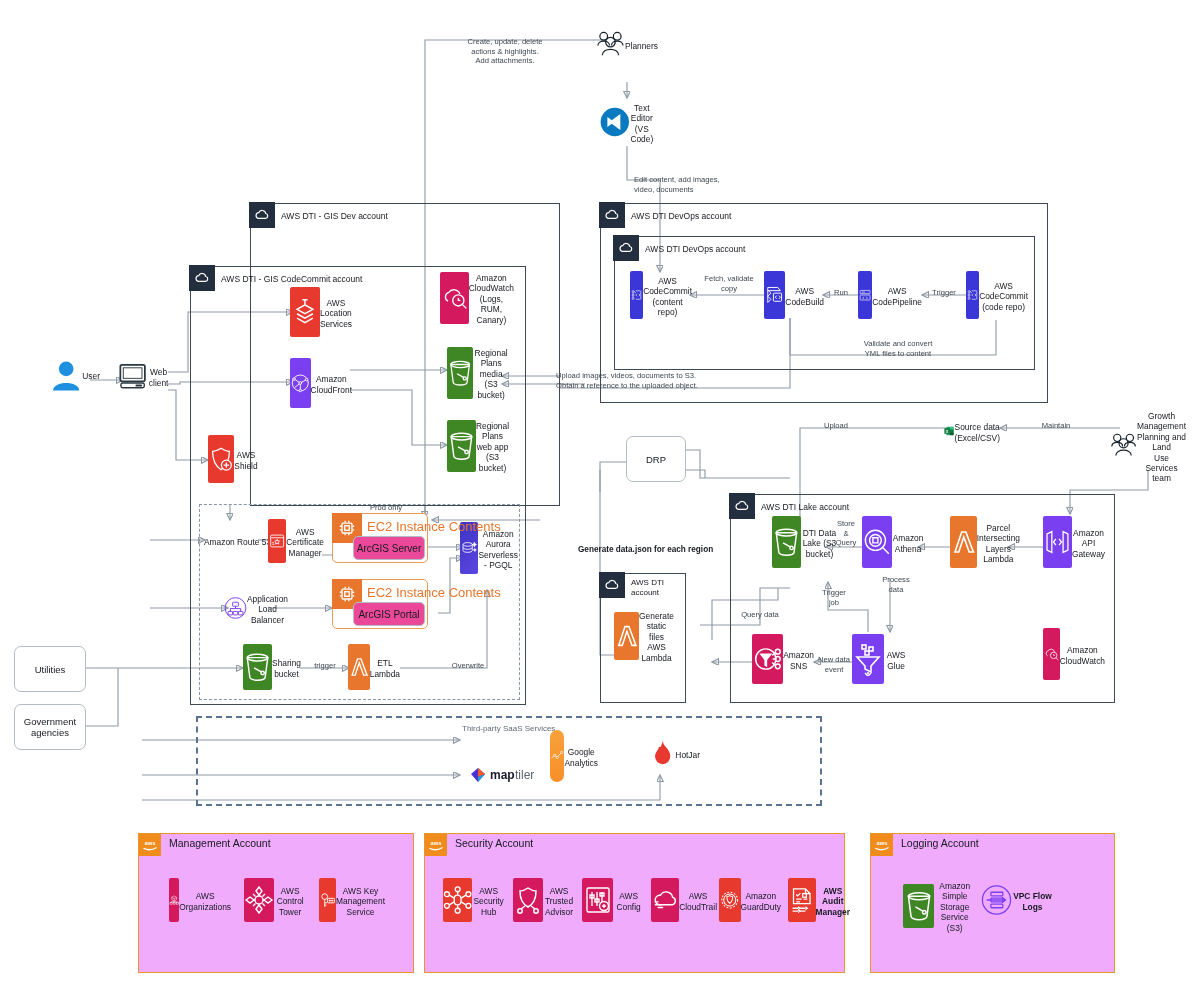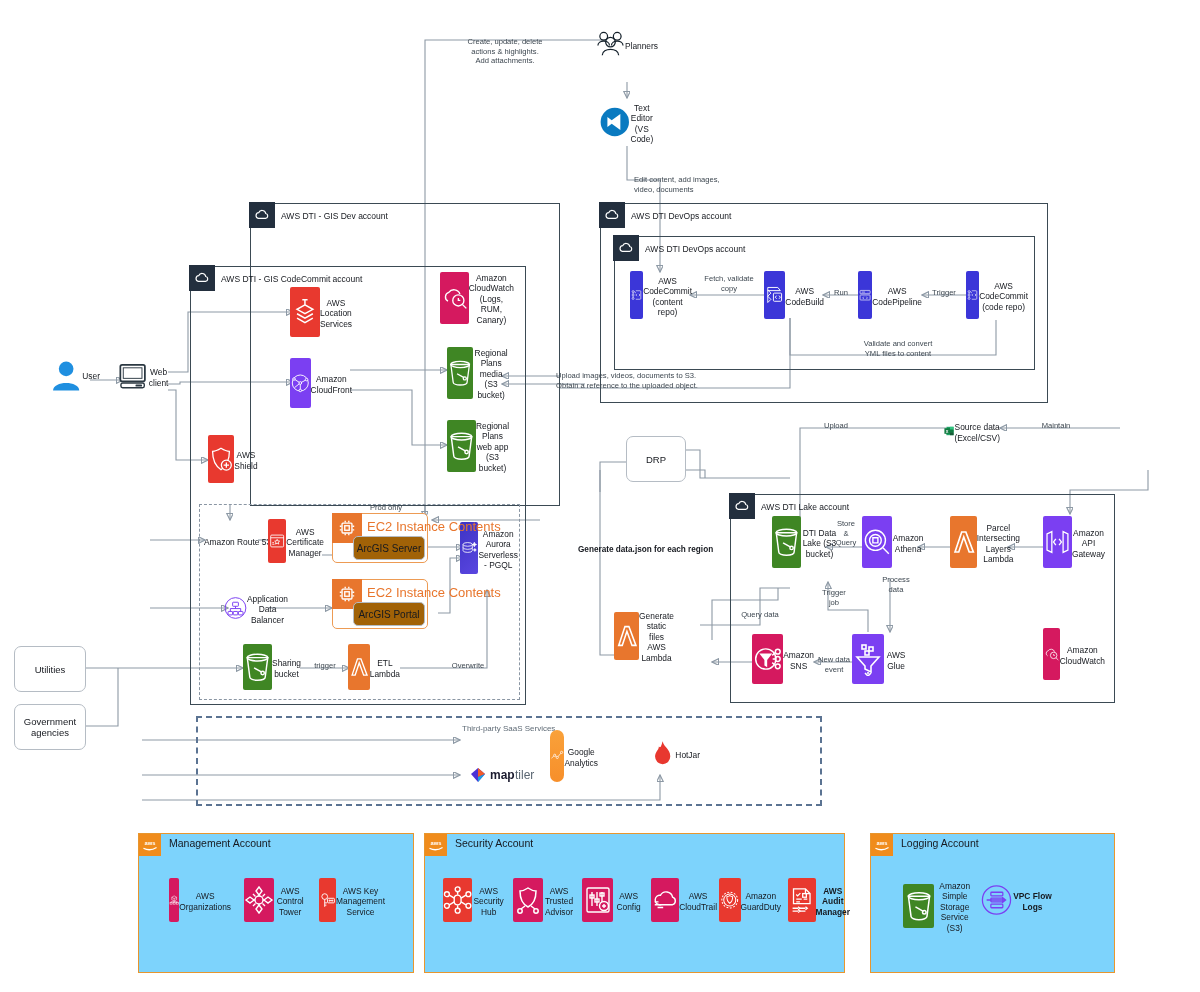--- a/index.html
+++ b/index.html
@@ -23,24 +23,24 @@
   .node .cap{margin-top:3px;font-size:8.4px;color:#16191f;text-align:center;line-height:10.4px;white-space:pre-line;}
   .node .cap.bold{font-weight:bold;}
 
   
   .plainbox{position:absolute;border:1px solid #b5bcc4;border-radius:7px;background:#fff;display:flex;align-items:center;justify-content:center;font-size:9.5px;color:#16191f;text-align:center;line-height:11px;}
 
   
   .ec2grp{position:absolute;border:1.4px solid #ed9b54;border-radius:5px;background:#fff;box-sizing:border-box;}
   .ec2grp .ec2tab{position:absolute;left:-1.4px;top:-1.4px;width:30px;height:30px;background:#e8762d;display:flex;align-items:center;justify-content:center;}
   .ec2grp .ec2title{position:absolute;left:34px;top:5px;font-size:13px;color:#e8762d;white-space:nowrap;}
-  .ec2grp .ec2inner{position:absolute;border:1px solid #b5bcc4;border-radius:5px;background:#a16207;display:flex;align-items:center;justify-content:center;font-size:10px;color:#16191f;}
+  .ec2grp .ec2inner{position:absolute;border:1px solid #b5bcc4;border-radius:5px;background:#ec4899;display:flex;align-items:center;justify-content:center;font-size:10px;color:#16191f;}
 
   
-  .orgacct{position:absolute;border:1.6px solid #e8962e;box-sizing:border-box;background:#7dd3fc;}
+  .orgacct{position:absolute;border:1.6px solid #e8962e;box-sizing:border-box;background:#f0abfc;}
   .orgacct .otab{position:absolute;left:0px;top:0px;width:22px;height:22px;background:#f08c1c;display:flex;align-items:center;justify-content:center;color:#fff;}
   .orgacct .otitle{position:absolute;left:30px;top:3px;font-size:10.5px;color:#16191f;}
 
   
   .elabel{position:absolute;font-size:7.6px;color:#3d4750;line-height:9.6px;text-align:center;white-space:pre-line;background:transparent;}
   .elabel.left{text-align:left;}
   .elabel.bold{font-weight:bold;font-size:8.2px;color:#16191f;}
 
   
   #wires{position:absolute;left:0;top:0;width:1200px;height:992px;pointer-events:none;}
@@ -220,20 +220,37 @@
         <rect x="30" y="16" width="18" height="14" fill="#107c41"></rect>
         <rect x="30" y="30" width="18" height="14" fill="#185c37"></rect>
         <rect x="2" y="9" width="28" height="28" fill="#107c41"></rect>
         <text x="16" y="31" font-family="Liberation Sans,sans-serif" font-size="20" font-weight="bold" fill="#fff" text-anchor="middle">X</text>
       </svg>
     </div>
     <div class="cap">Source data
 (Excel/CSV)</div>
   </div>
 
+  <div class="node" style="left:1110px;top:408px;width:76px;">
+    <div class="ic" style="width:62px;height:58px;">
+      <svg width="62" height="58" viewBox="0 0 60 62">
+        <g fill="none" stroke="#16222c" stroke-width="2.6">
+          <circle cx="16" cy="13" r="8"></circle>
+            <path d="M4 32 C4 20 28 20 28 32"></path>
+          <circle cx="44" cy="13" r="8"></circle>
+            <path d="M32 32 C32 20 56 20 56 32"></path>
+          <circle cx="30" cy="25" r="10"></circle>
+            <path d="M13 52 C13 36 47 36 47 52"></path>
+        </g>
+      </svg>
+    </div>
+    <div class="cap">Growth Management
+Planning and Land
+Use Services team</div>
+  </div>
 
   <div class="acct" style="left:250px;top:203px;width:310px;height:303px;">
     <div class="acct-tab">
       <svg class="cloud-glyph" viewBox="0 0 24 24" fill="none" stroke="#fff" stroke-width="1.8">
           <path d="M6.5 17 A4.3 4.3 0 0 1 7 8.5 A5.6 5.6 0 0 1 17.6 9.7 A3.7 3.7 0 0 1 17.4 17 Z"></path>
         </svg>
     </div>
     <div class="acct-label">AWS DTI - GIS Dev account</div>
   </div>
 
@@ -258,20 +275,29 @@
 
   <div class="acct" style="left:614px;top:236px;width:421px;height:134px;">
     <div class="acct-tab">
       <svg class="cloud-glyph" viewBox="0 0 24 24" fill="none" stroke="#fff" stroke-width="1.8">
           <path d="M6.5 17 A4.3 4.3 0 0 1 7 8.5 A5.6 5.6 0 0 1 17.6 9.7 A3.7 3.7 0 0 1 17.4 17 Z"></path>
         </svg>
     </div>
     <div class="acct-label">AWS DTI DevOps account</div>
   </div>
 
+  <div class="acct" style="left:600px;top:573px;width:86px;height:130px;">
+    <div class="acct-tab">
+      <svg class="cloud-glyph" viewBox="0 0 24 24" fill="none" stroke="#fff" stroke-width="1.8">
+          <path d="M6.5 17 A4.3 4.3 0 0 1 7 8.5 A5.6 5.6 0 0 1 17.6 9.7 A3.7 3.7 0 0 1 17.4 17 Z"></path>
+        </svg>
+    </div>
+    <div class="acct-label" style="white-space:pre-line;line-height:10px;top:4px;font-size:8px;">AWS DTI
+account</div>
+  </div>
 
   <div class="acct" style="left:730px;top:494px;width:385px;height:209px;">
     <div class="acct-tab">
       <svg class="cloud-glyph" viewBox="0 0 24 24" fill="none" stroke="#fff" stroke-width="1.8">
           <path d="M6.5 17 A4.3 4.3 0 0 1 7 8.5 A5.6 5.6 0 0 1 17.6 9.7 A3.7 3.7 0 0 1 17.4 17 Z"></path>
         </svg>
     </div>
     <div class="acct-label">AWS DTI Lake account</div>
   </div>
 
@@ -382,21 +408,21 @@
     <div class="ic" style="width:40px;height:40px;">
       <svg width="40" height="40" viewBox="0 0 40 40" fill="none" stroke="#7b3ff2" stroke-width="1.7">
         <circle cx="20" cy="20" r="18"></circle>
         <rect x="15" y="10" width="10" height="7" rx="1"></rect>
         <path d="M20 17 v4 M11 26 v-5 h18 v5"></path>
         <rect x="7" y="26" width="8" height="6" rx="1"></rect>
         <rect x="16" y="26" width="8" height="6" rx="1"></rect>
         <rect x="25" y="26" width="8" height="6" rx="1"></rect>
       </svg>
     </div>
-    <div class="cap">Application Data
+    <div class="cap">Application Load
 Balancer</div>
   </div>
 
   <div class="node" style="left:460px;top:522px;width:58px;">
     <div class="ic" style="width:52px;height:52px;background:linear-gradient(135deg,#3d33c4,#5a46e0);">
       <svg width="36" height="36" viewBox="0 0 36 36" fill="none" stroke="#fff" stroke-width="1.6">
         <ellipse cx="15" cy="11" rx="9" ry="3.6"></ellipse>
         <path d="M6 11 v12 a9 3.6 0 0 0 18 0 v-12"></path>
         <path d="M6 17 a9 3.6 0 0 0 18 0"></path>
         <path d="M28 7 l1.2 3 3 1.2 -3 1.2 -1.2 3 -1.2 -3 -3 -1.2 3 -1.2 z" fill="#fff"></path>

